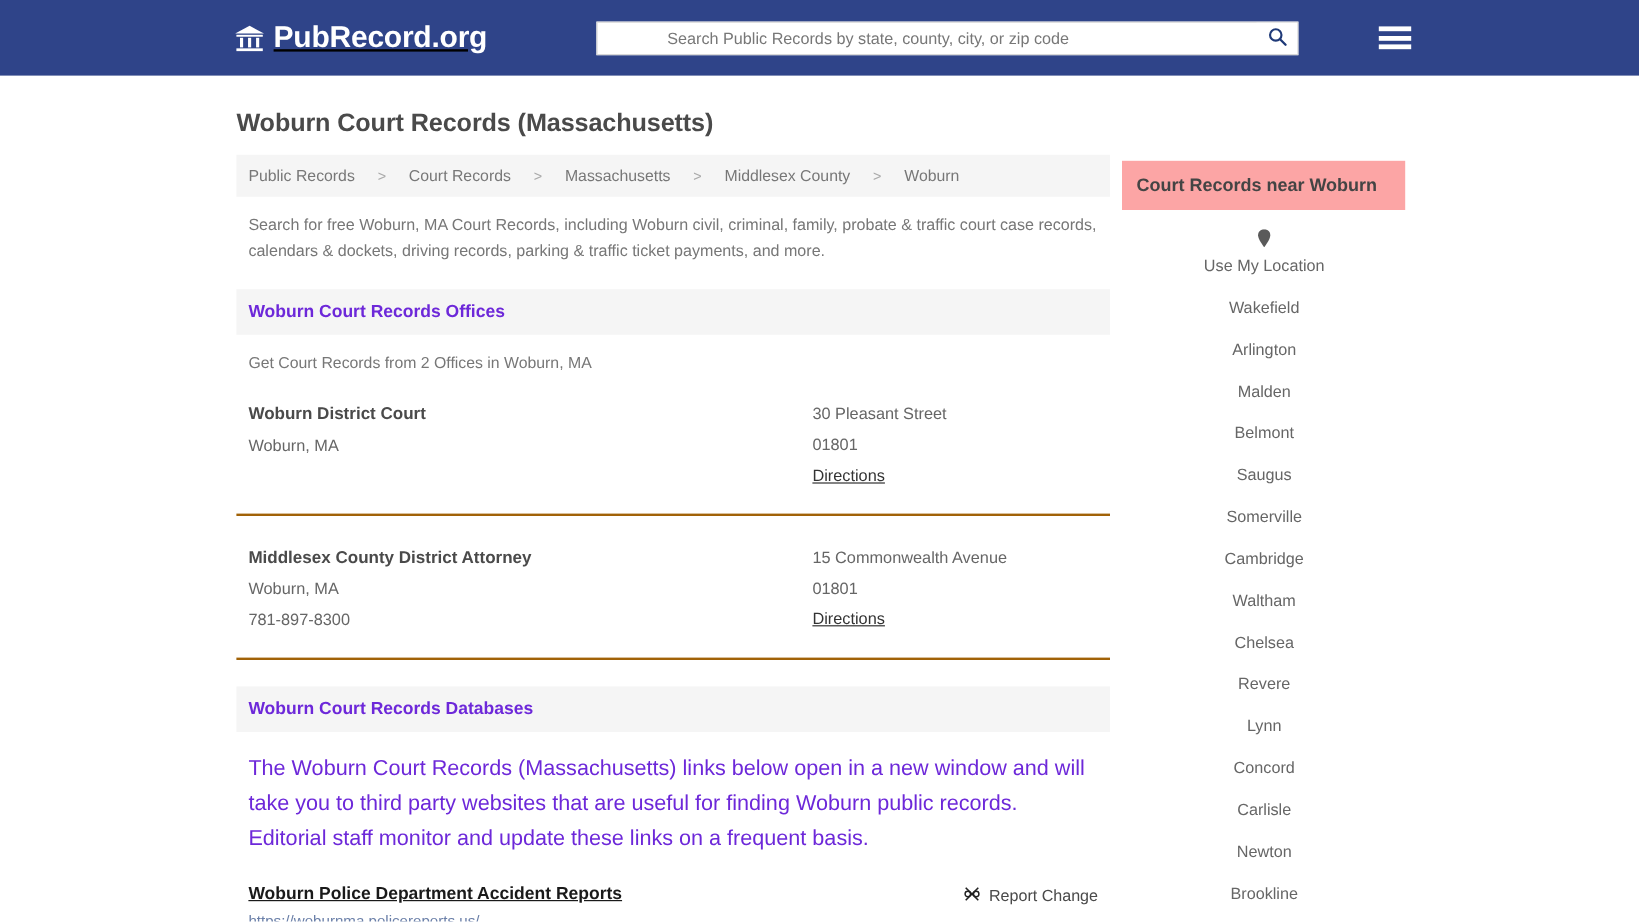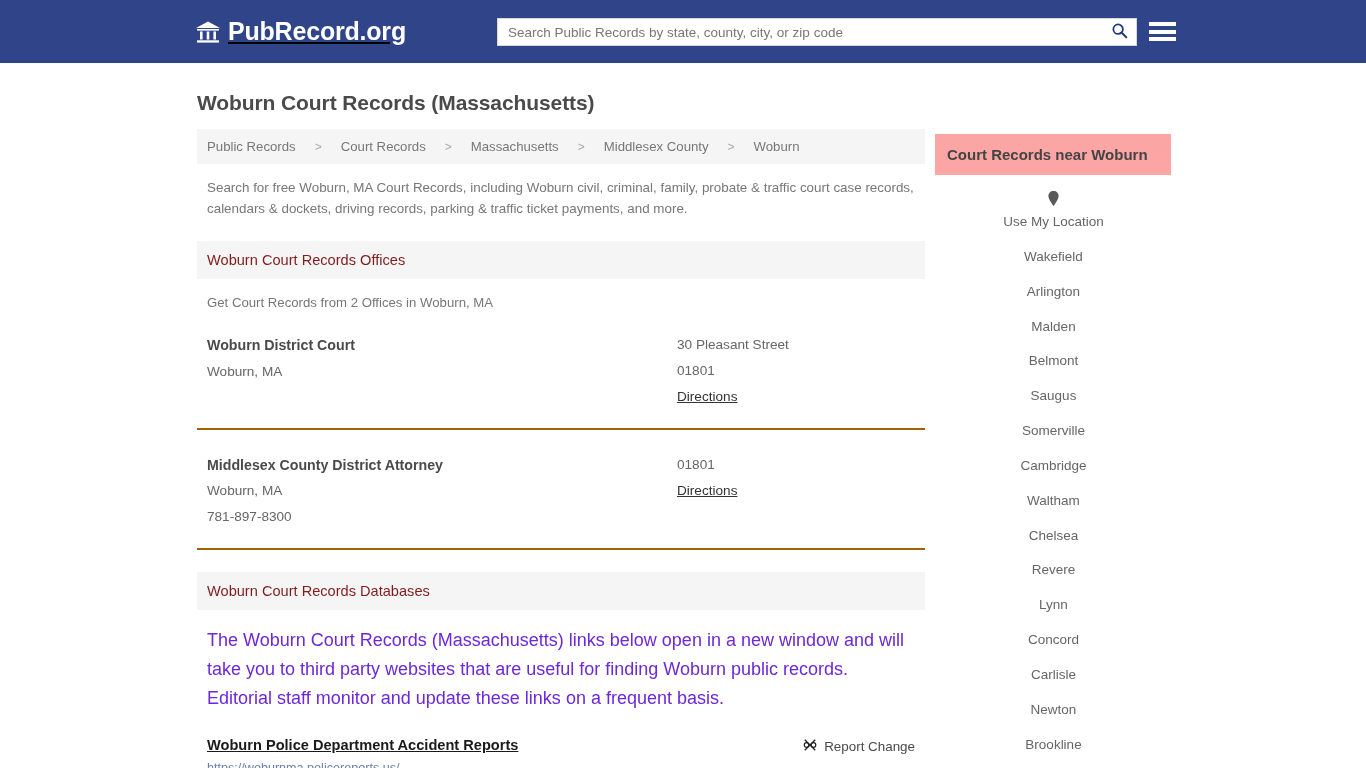--- a/index.html
+++ b/index.html
@@ -32,26 +32,27 @@
     color: #ffffff;
     font-size: 25px;
     font-weight: bold;
     letter-spacing: -0.2px;
     white-space: nowrap;
   }
   .search-wrap {
     position: absolute;
     left: 497px;
     top: 18px;
-    width: 640px;
+    width: 585px;
     height: 28px;
     background: #ffffff;
     border: 1px solid #d8d8d8;
     display: flex;
     align-items: center;
+    padding-left: 48px;
   }
   .search-input {
     flex: 1;
     border: none;
     outline: none;
     height: 100%;
     padding: 0 8px 0 10px;
     font-family: "Liberation Sans", sans-serif;
     font-size: 13.5px;
     color: #333333;
@@ -130,22 +131,22 @@
     color: #777777;
     padding: 13px 10px 0 10px;
   }
 
   
   .section-bar {
     background: #f5f5f5;
     padding: 11px 10px;
     margin-top: 22px;
     font-size: 14.6px;
-    font-weight: normal;
-    color: #7f1d1d;
+    font-weight: bold;
+    color: #6d28d9;
   }
   .sub-note {
     font-size: 13.2px;
     color: #777777;
     padding: 16px 10px 0 10px;
   }
 
   
   .office {
     display: flex;
@@ -317,20 +318,21 @@
         </div>
       </div>
 
       <div class="office">
         <div class="office-left">
           <div class="office-name">Middlesex County District Attorney</div>
           <div class="office-line">Woburn, MA</div>
           <div class="office-line">781-897-8300</div>
         </div>
         <div class="office-right">
+          <div class="office-addr">15 Commonwealth Avenue</div>
           <div class="office-addr">01801</div>
           <a class="directions-link" href="#">Directions</a>
         </div>
       </div>
 
       <div class="section-bar">Woburn Court Records Databases</div>
       <p class="db-text">The Woburn Court Records (Massachusetts) links below open in a new window and will take you to third party websites that are useful for finding Woburn public records. Editorial staff monitor and update these links on a frequent basis.</p>
 
       <div class="db-entry">
         <a class="db-link" href="#">Woburn Police Department Accident Reports</a>

